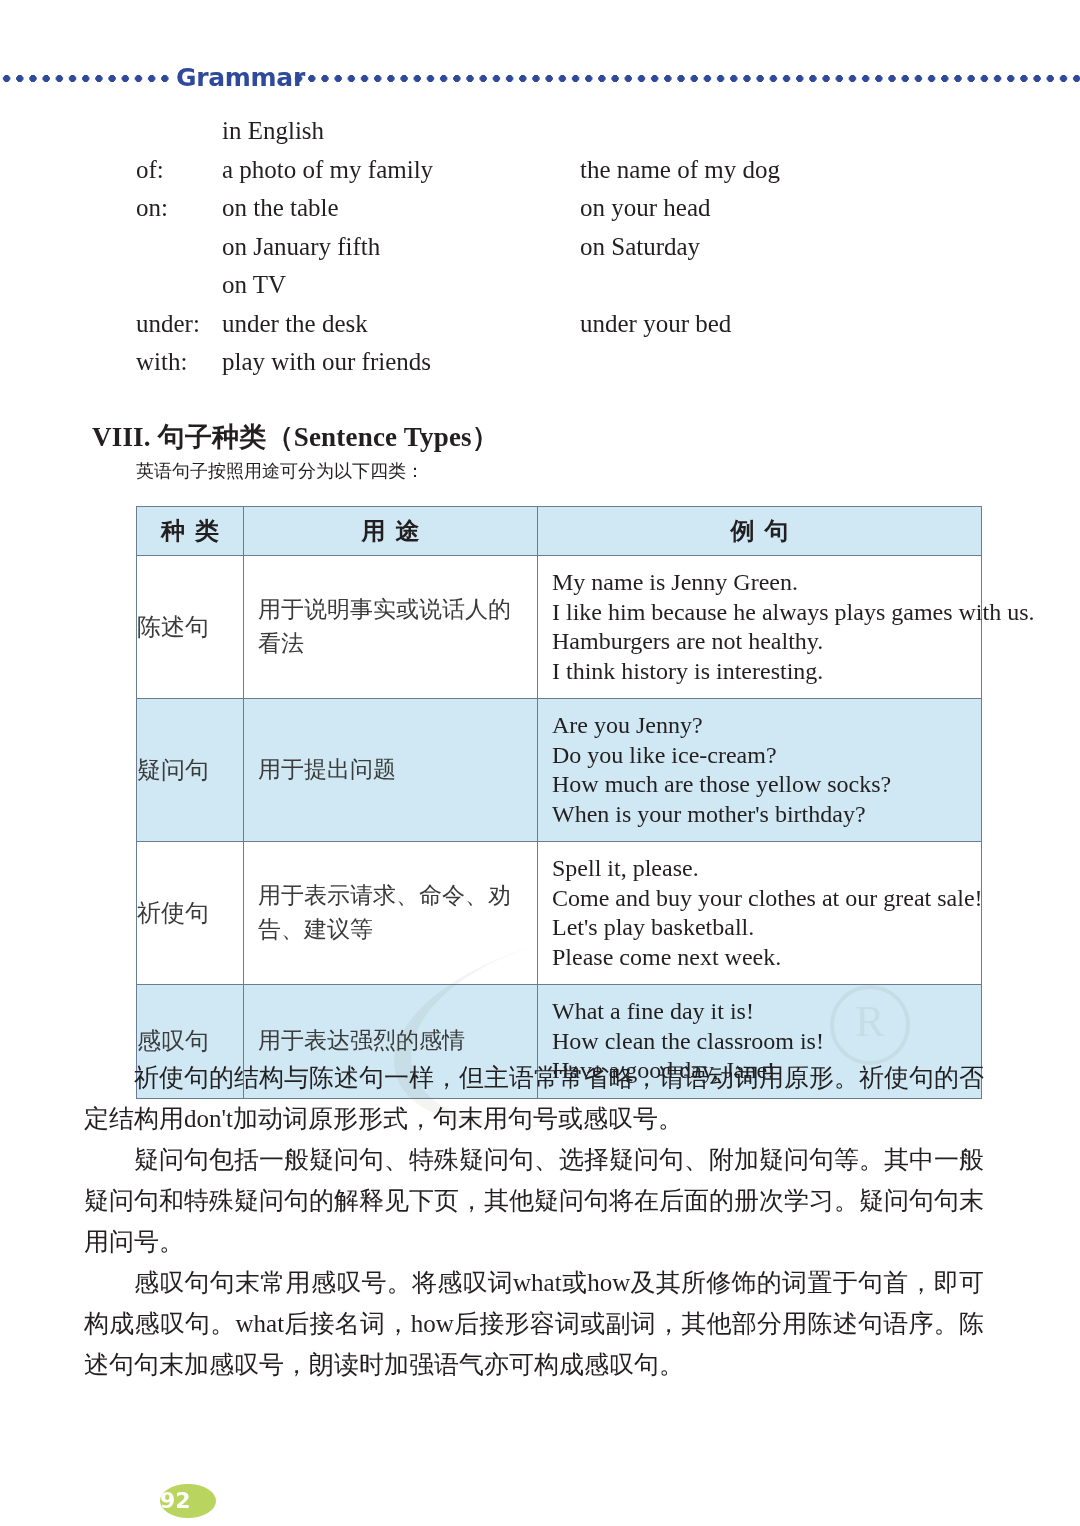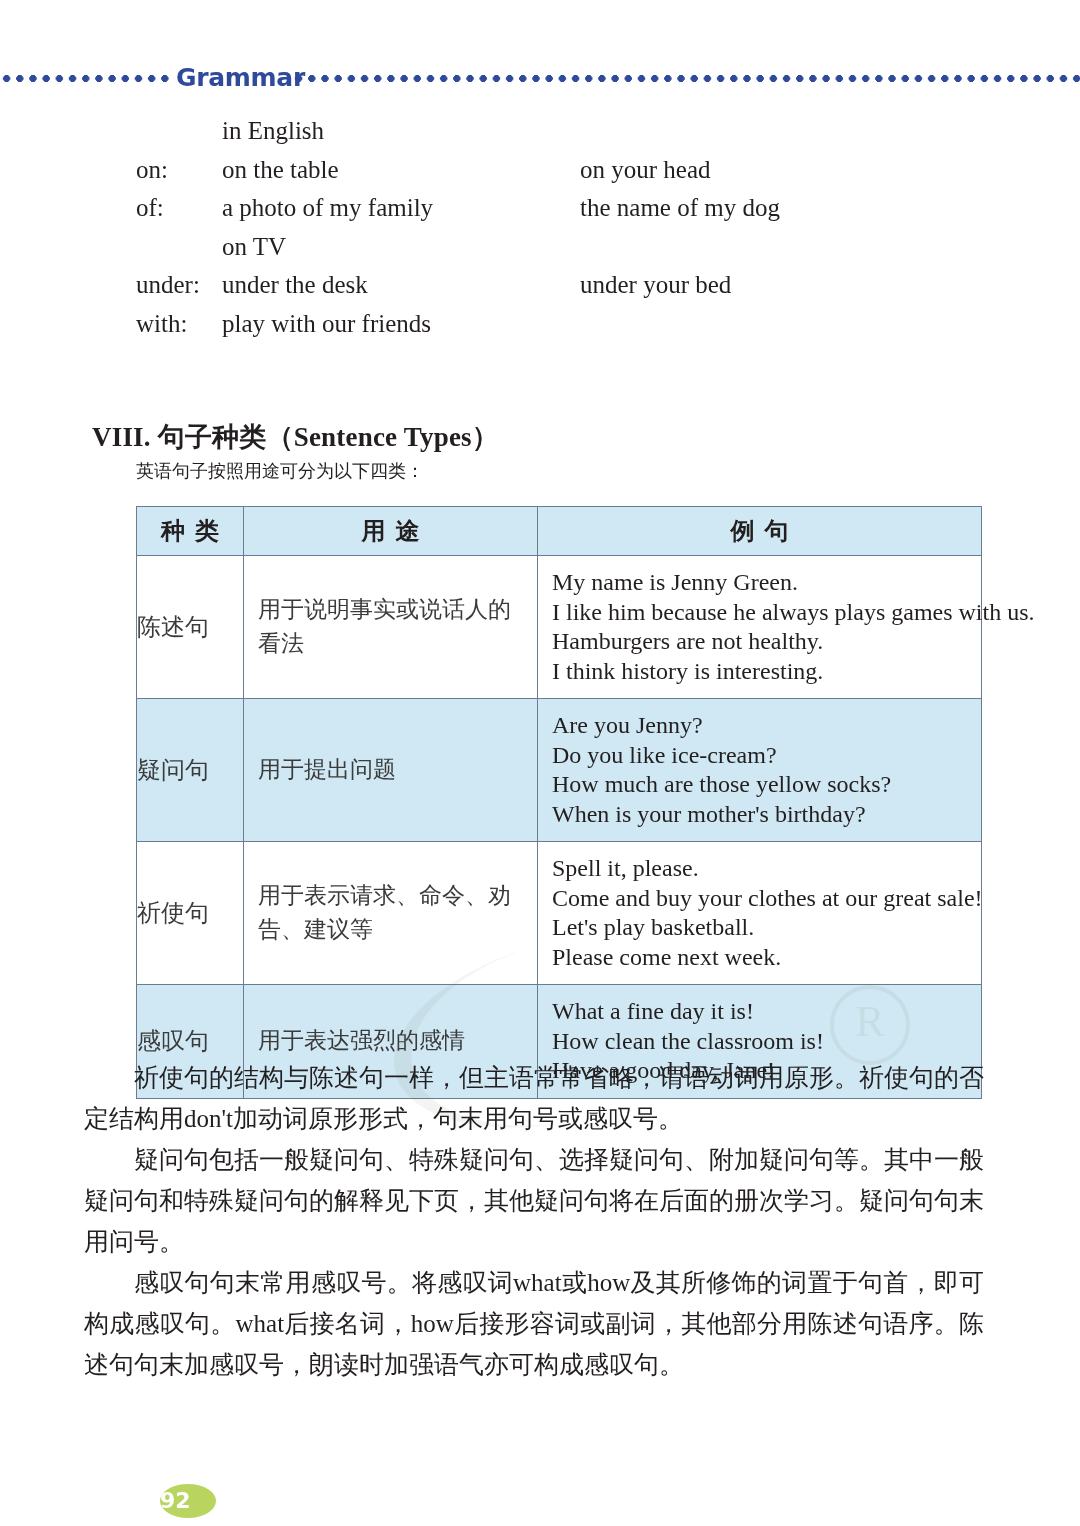--- a/index.html
+++ b/index.html
@@ -220,28 +220,33 @@
   <div class="dot-rule right"></div>
 </div>
 
 <div class="prep-list">
   <div class="prep-row">
     <span class="prep-key"></span>
     <span class="prep-a">in English</span>
     <span class="prep-b"></span>
   </div>
   <div class="prep-row">
+    <span class="prep-key">of:</span>
+    <span class="prep-a">a photo of my family</span>
+    <span class="prep-b">the name of my dog</span>
+  </div>
+  <div class="prep-row">
     <span class="prep-key">on:</span>
     <span class="prep-a">on the table</span>
     <span class="prep-b">on your head</span>
   </div>
   <div class="prep-row">
-    <span class="prep-key">of:</span>
-    <span class="prep-a">a photo of my family</span>
-    <span class="prep-b">the name of my dog</span>
+    <span class="prep-key"></span>
+    <span class="prep-a">on January fifth</span>
+    <span class="prep-b">on Saturday</span>
   </div>
   <div class="prep-row">
     <span class="prep-key"></span>
     <span class="prep-a">on TV</span>
     <span class="prep-b"></span>
   </div>
   <div class="prep-row">
     <span class="prep-key">under:</span>
     <span class="prep-a">under the desk</span>
     <span class="prep-b">under your bed</span>

